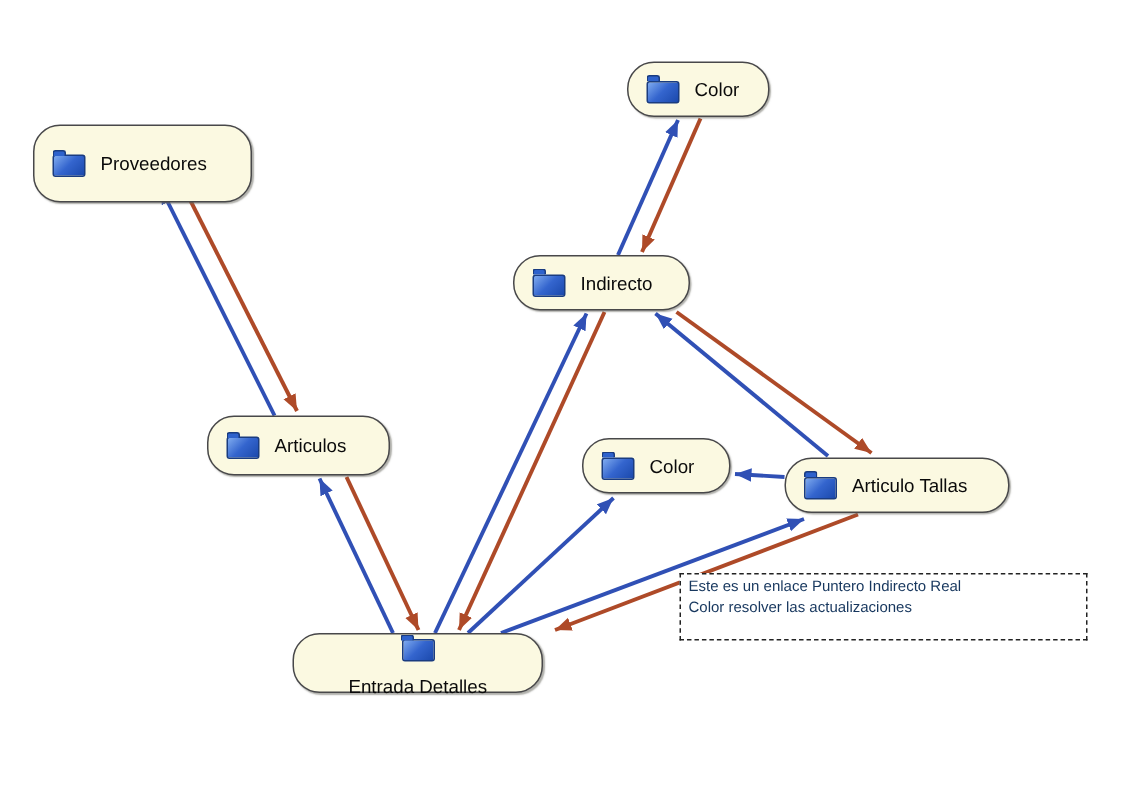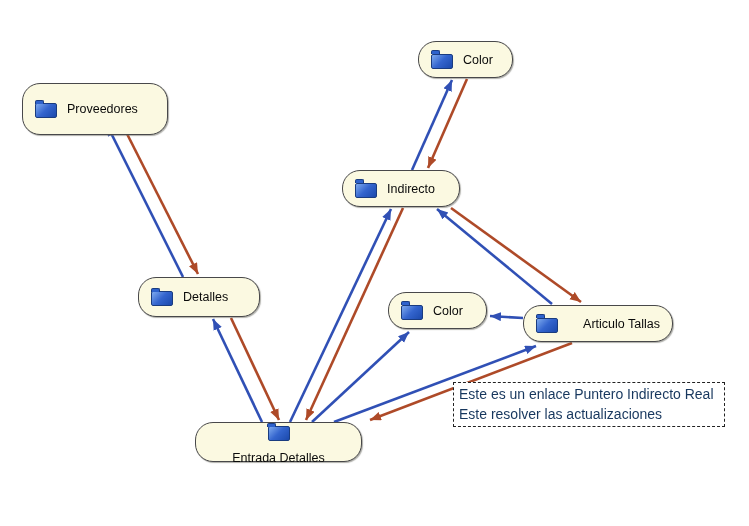--- a/index.html
+++ b/index.html
@@ -35,21 +35,21 @@
     border:1.5px solid #1A3C80;border-radius:2px;
   }
   .folder::before{
     content:"";position:absolute;top:-4.5px;left:-1.5px;width:7px;height:3px;
     background:#2E62CC;border:1.5px solid #1A3C80;border-bottom:none;
     border-radius:2px 2px 0 0;
   }
   .annotation{
     position:absolute;box-sizing:border-box;
     border:1.3px dashed #222;background:#fff;
-    padding:2px 5px;font-size:14px;line-height:1.42;
+    padding:2px 5px;font-size:10px;line-height:1.42;
     color:var(--annotation-text);white-space:nowrap;
   }
 </style>
 </head>
 <body>
 
 <div id="canvas">
 
   <svg id="edges" width="749" height="526" viewBox="0 0 749 526">
     <defs>
@@ -86,36 +86,36 @@
     <span>Color</span>
   </div>
 
   <div class="node" style="left:342px;top:170px;width:118px;height:37px;">
     <span class="folder"></span>
     <span>Indirecto</span>
   </div>
 
   <div class="node" style="left:138px;top:277px;width:122px;height:40px;">
     <span class="folder"></span>
-    <span>Detalles</span>
+    <span>Articulos</span>
   </div>
 
   <div class="node" style="left:388px;top:292px;width:99px;height:37px;">
     <span class="folder"></span>
     <span>Color</span>
   </div>
 
-  <div class="node" style="left:523px;top:305px;width:150px;height:37px;justify-content:space-between;">
+  <div class="node" style="left:523px;top:305px;width:150px;height:37px;">
     <span class="folder"></span>
     <span>Articulo Tallas</span>
   </div>
 
   <div class="node" style="left:195px;top:422px;width:167px;height:40px;flex-direction:column;">
     <span class="folder"></span>
     <span>Entrada Detalles</span>
   </div>
 
   <div class="annotation" style="left:453px;top:382px;width:272px;height:45px;">
     <div>Este es un enlace Puntero Indirecto Real</div>
-    <div>Este resolver las actualizaciones</div>
+    <div>Color resolver las actualizaciones</div>
   </div>
 
 </div>
 
 </body></html>

